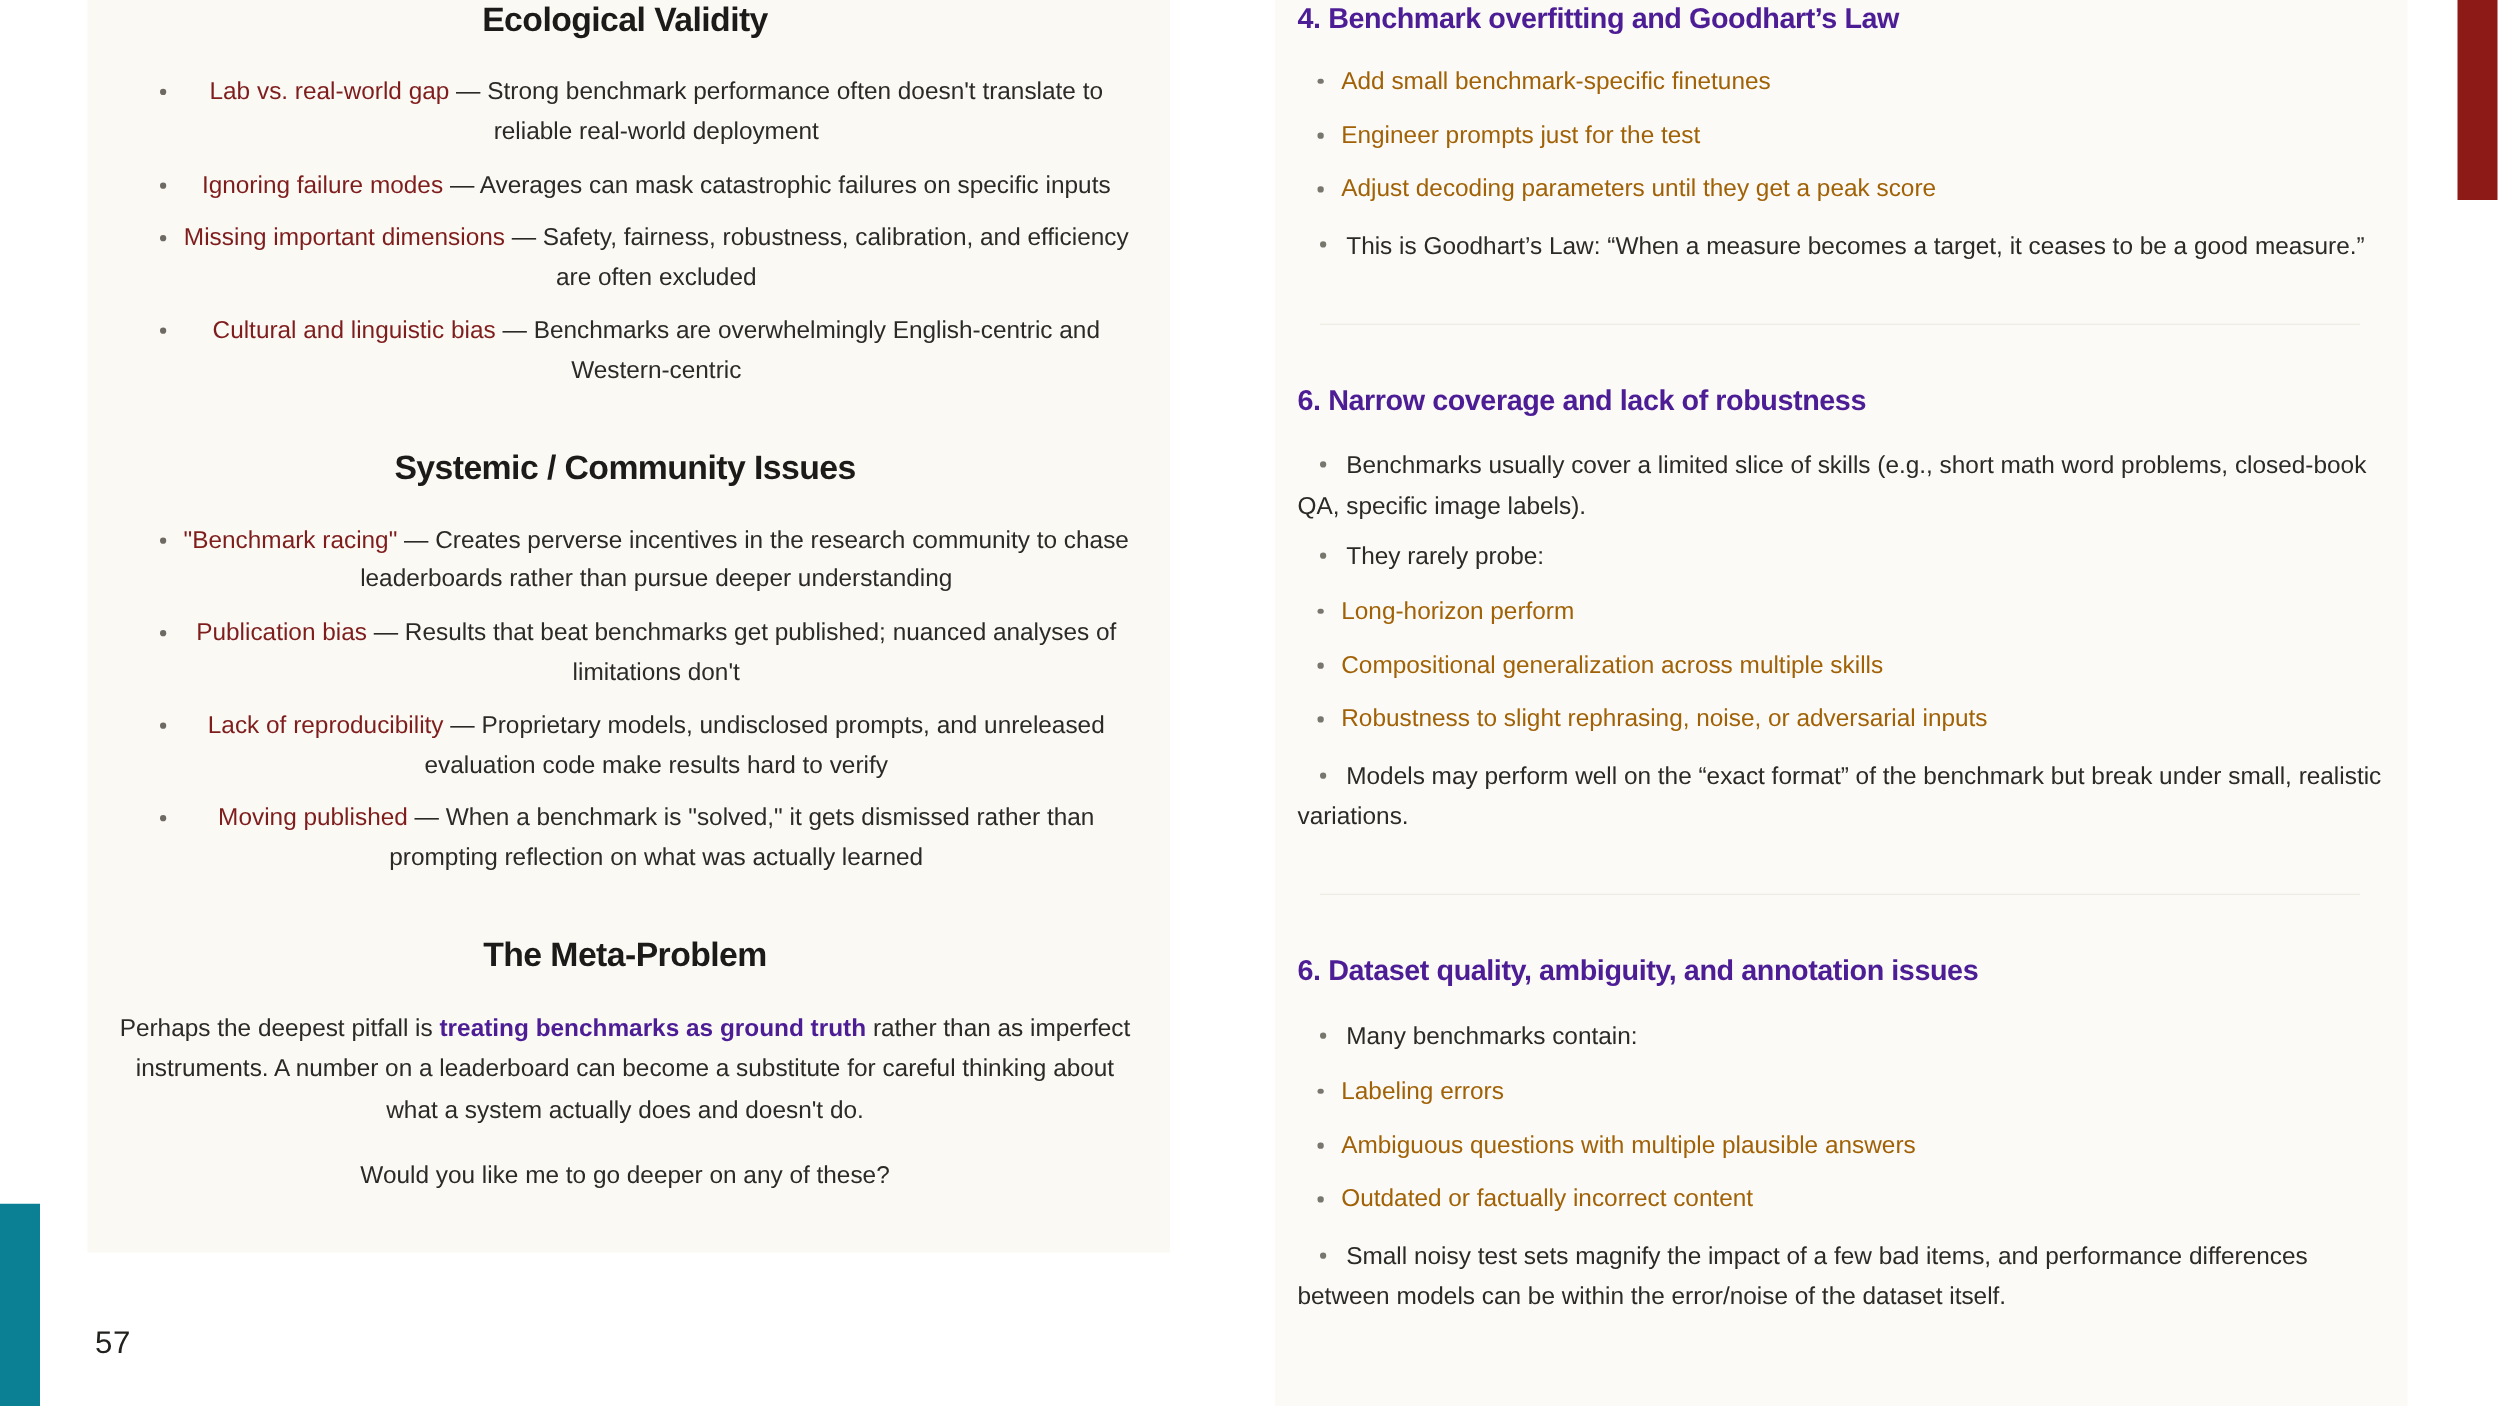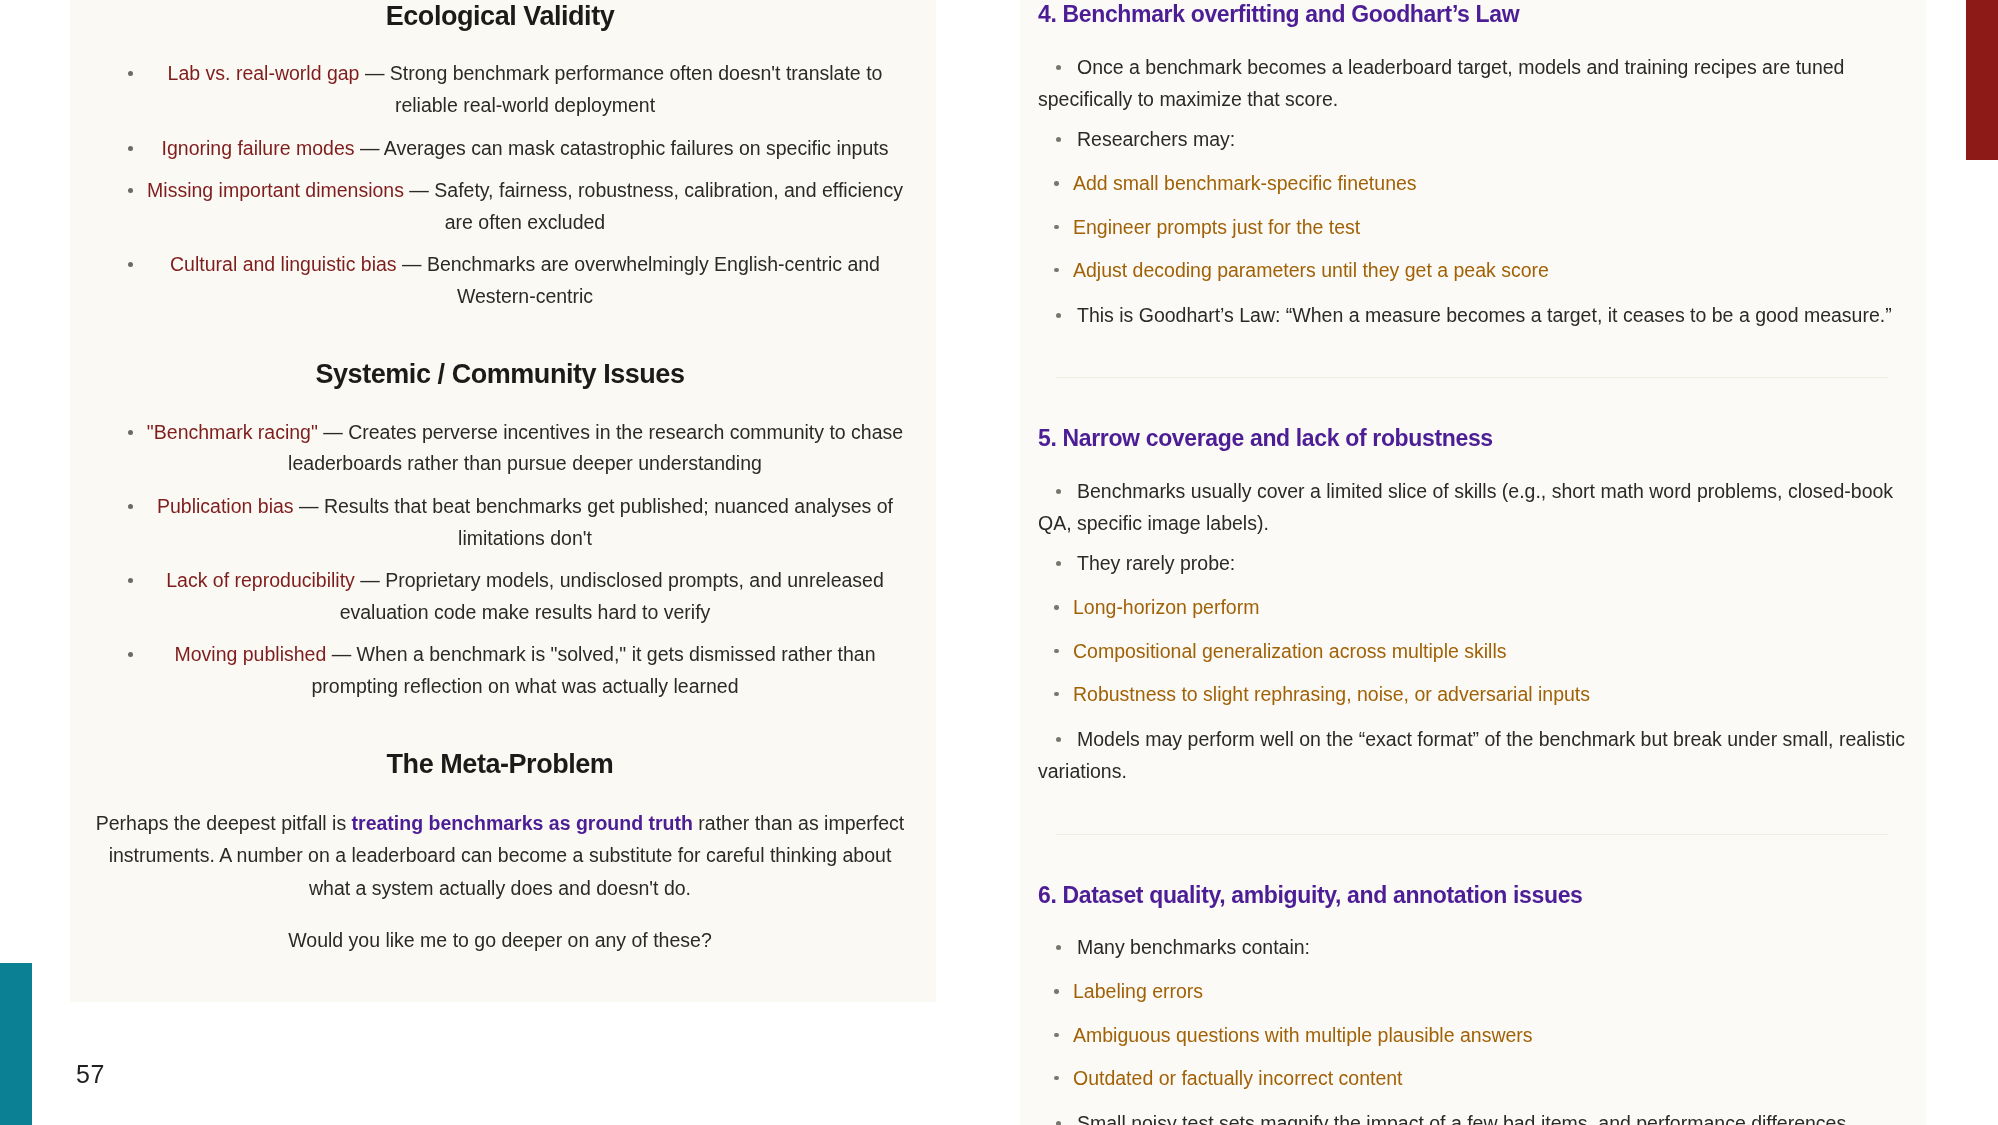--- a/index.html
+++ b/index.html
@@ -228,38 +228,34 @@
   </div>
 </div>
 
 <div class="page-number">57</div>
 
 <div class="right-col">
   <div class="right-inner">
 
     <h3 class="num-title">4. Benchmark overfitting and Goodhart’s Law</h3>
 
-    <ul class="rlist">
-      <li><span class="dot"></span><span>Once a benchmark becomes a leaderboard target, models and training recipes are tuned specifically to maximize that score.</span></li>
-      <li><span class="dot"></span><span>Researchers may:</span></li>
-    </ul>
 
     <ul class="nested">
       <li>Add small benchmark-specific finetunes</li>
       <li>Engineer prompts just for the test</li>
       <li>Adjust decoding parameters until they get a peak score</li>
     </ul>
 
     <ul class="rlist">
       <li><span class="dot"></span><span>This is Goodhart’s Law: “When a measure becomes a target, it ceases to be a good measure.”</span></li>
     </ul>
 
     <hr class="divider">
 
-    <h3 class="num-title">5. Narrow coverage and lack of robustness</h3>
+    <h3 class="num-title">6. Narrow coverage and lack of robustness</h3>
 
     <ul class="rlist">
       <li><span class="dot"></span><span>Benchmarks usually cover a limited slice of skills (e.g., short math word problems, closed-book QA, specific image labels).</span></li>
       <li><span class="dot"></span><span>They rarely probe:</span></li>
     </ul>
 
     <ul class="nested">
       <li>Long-horizon perform</li>
       <li>Compositional generalization across multiple skills</li>
       <li>Robustness to slight rephrasing, noise, or adversarial inputs</li>

